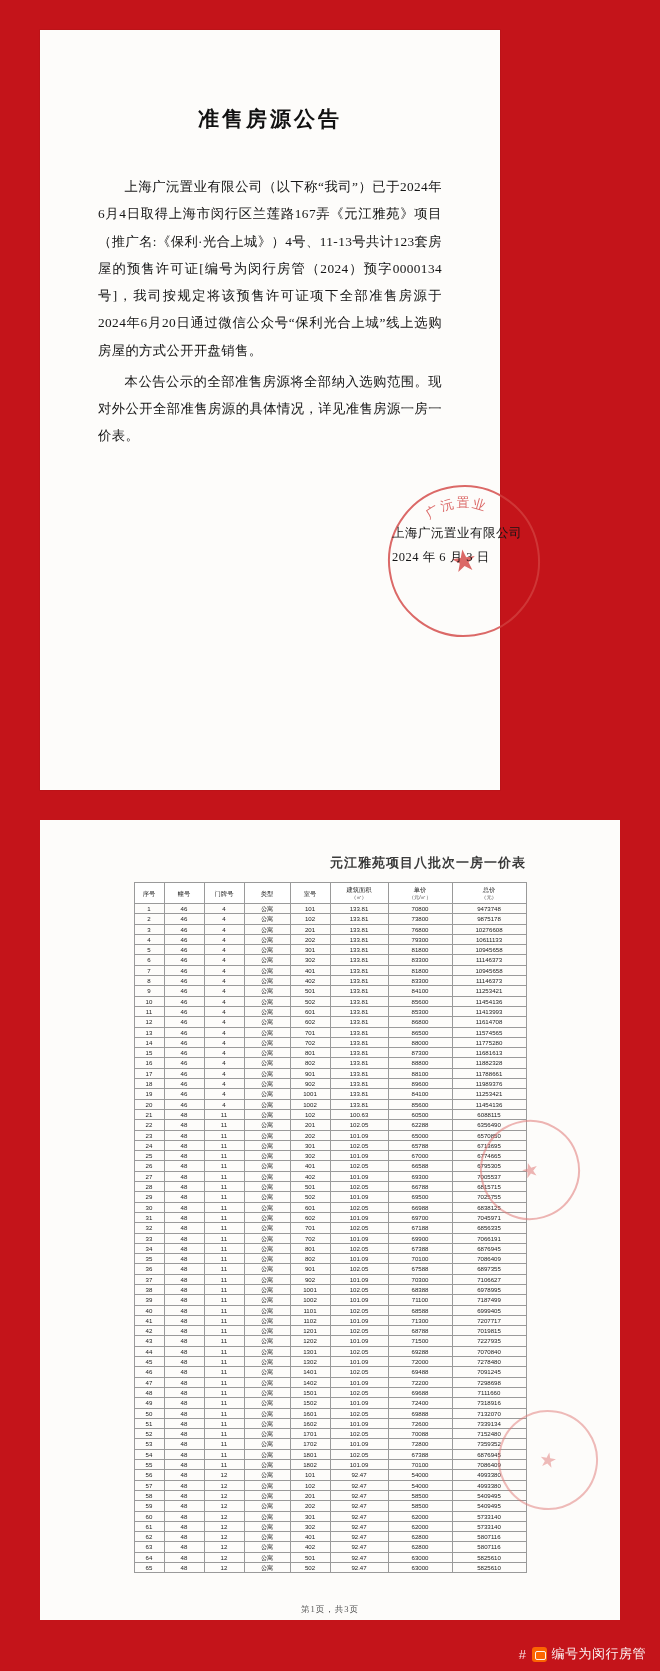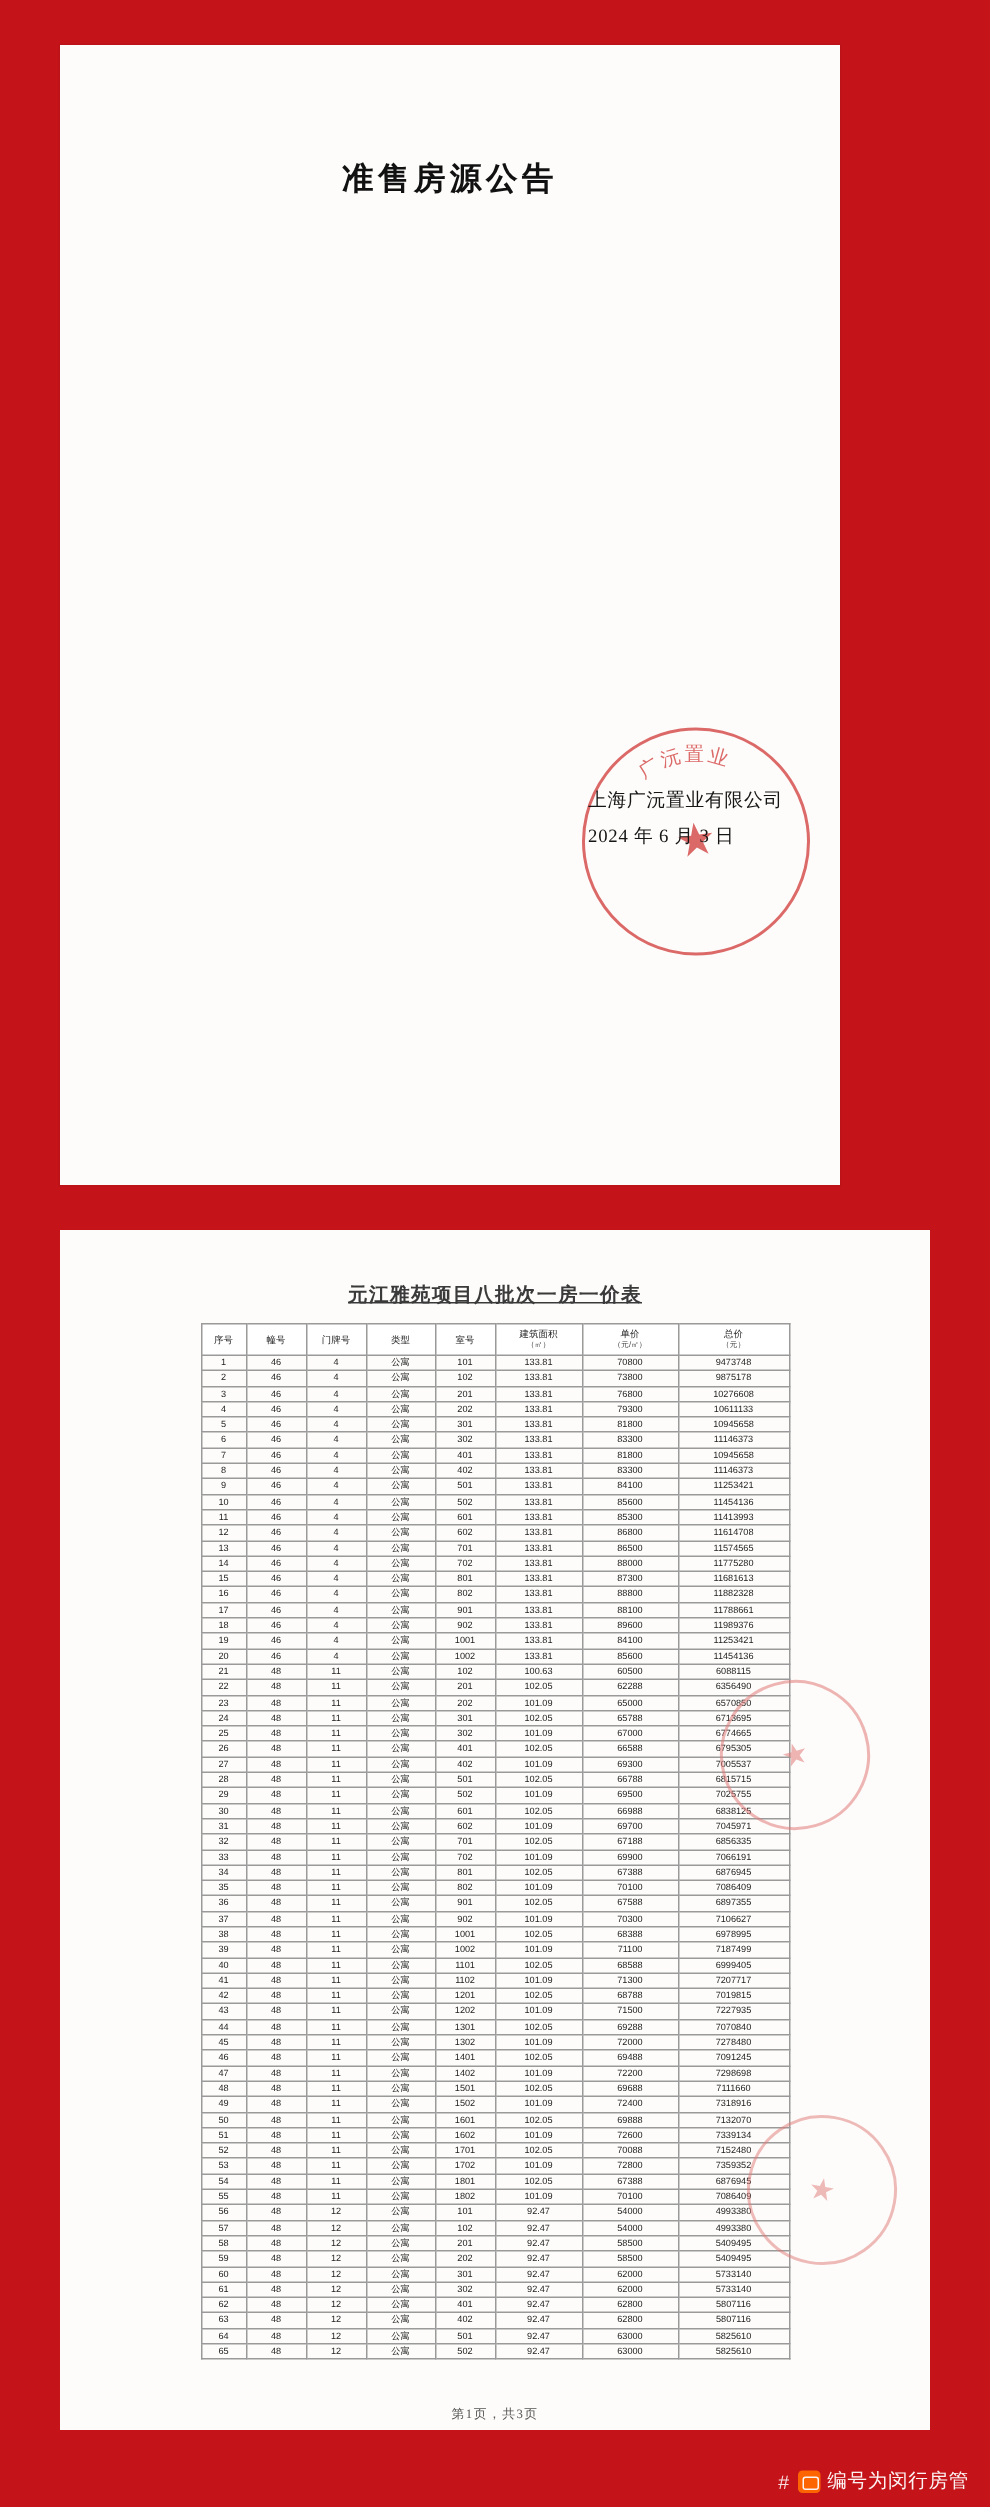--- a/index.html
+++ b/index.html
@@ -14,21 +14,21 @@
     width:660px;
     min-height:1671px;
     background:#c4141a;
     overflow:hidden;
   }
 
   
   .sheet-announce{
     position:absolute;
     left:40px; top:30px;
-    width:520px; height:760px;
+    width:460px; height:760px;
     background:#fdfcfa;
     box-shadow:0 0 0 1px rgba(0,0,0,0.04);
   }
   .ann-title{
     text-align:center;
     font-size:21px;
     font-weight:bold;
     letter-spacing:3px;
     color:#111;
     margin-top:75px;
@@ -81,26 +81,25 @@
   
   .sheet-table{
     position:absolute;
     left:40px; top:820px;
     width:580px; height:800px;
     background:#fdfcfa;
   }
   .tbl-title{
     margin:34px auto 10px auto;
     width:392px;
-    text-align:center;
+    text-align:right;
     font-size:13px;
     font-weight:bold;
     color:#3a3a3a;
     letter-spacing:1px;
-    text-decoration:underline;
   }
   table.price{
     margin:0 auto;
     border-collapse:collapse;
     width:392px;
     font-size:6.1px;
     font-family:"Liberation Sans", sans-serif;
     color:#222;
     table-layout:fixed;
   }
@@ -189,20 +188,24 @@
   .hash{opacity:.9}
 </style>
 </head>
 <body>
 
 <div class="page">
 
   <div class="sheet-announce">
     <div class="ann-title">准售房源公告</div>
 
+    <div class="ann-body">
+      <p>上海广沅置业有限公司（以下称“我司”）已于2024年6月4日取得上海市闵行区兰莲路167弄《元江雅苑》项目（推广名:《保利·光合上城》）4号、11-13号共计123套房屋的预售许可证[编号为闵行房管（2024）预字0000134号]，我司按规定将该预售许可证项下全部准售房源于2024年6月20日通过微信公众号“保利光合上城”线上选购房屋的方式公开开盘销售。</p>
+      <p>本公告公示的全部准售房源将全部纳入选购范围。现对外公开全部准售房源的具体情况，详见准售房源一房一价表。</p>
+    </div>
 
     <div class="seal">
       <span class="star">★</span>
       <svg class="arc" viewBox="0 0 148 148">
         <defs>
           <path id="arcpath" d="M 20,74 A 54,54 0 0 1 128,74"></path>
         </defs>
         <text><textPath href="#arcpath" startOffset="50%" text-anchor="middle">广沅置业</textPath></text>
       </svg>
     </div>

